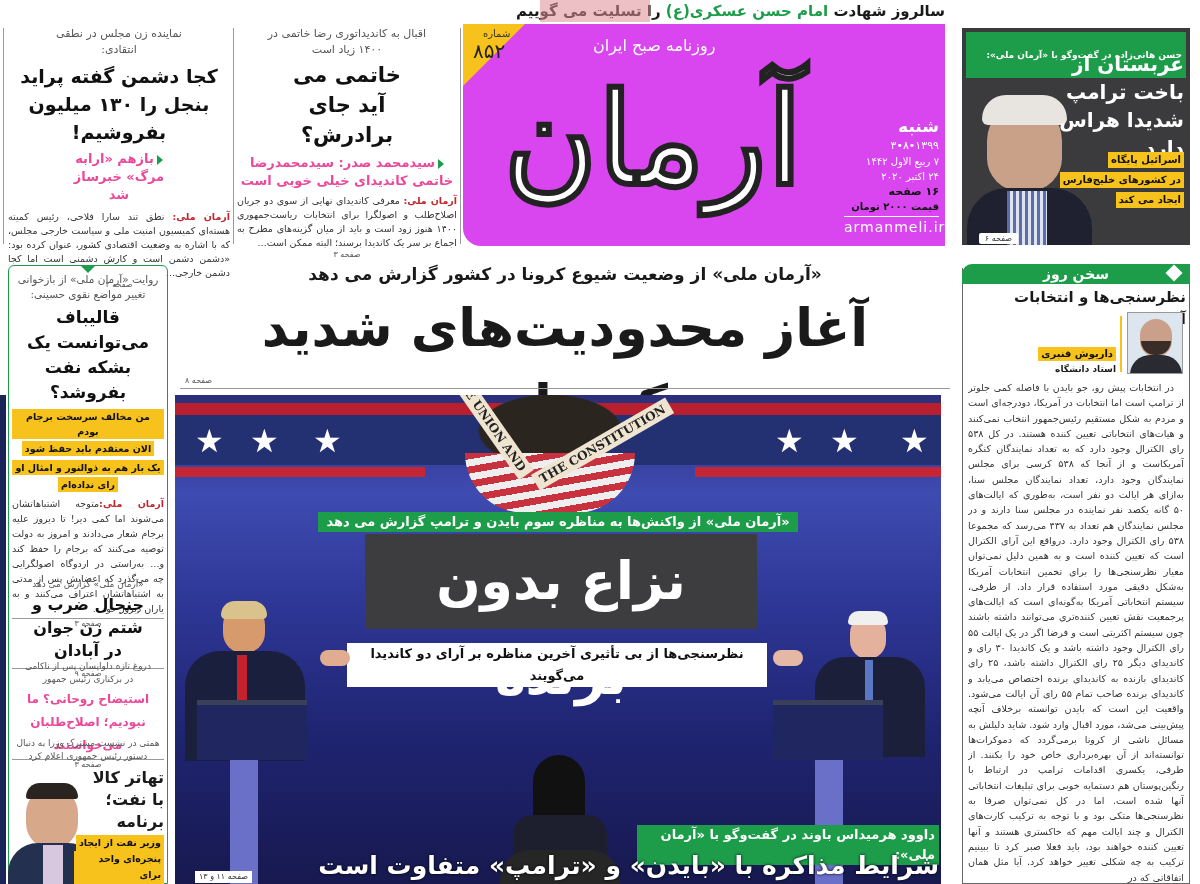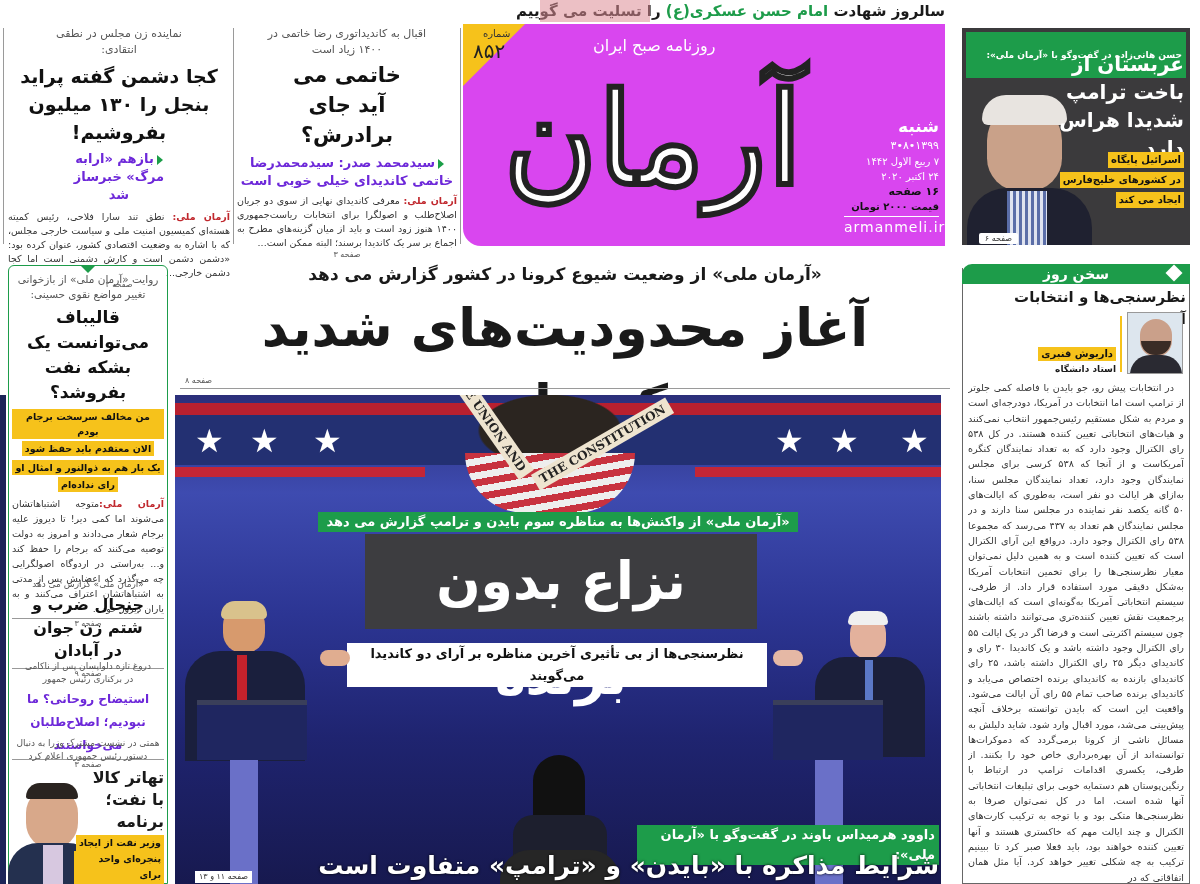--- a/index.html
+++ b/index.html
@@ -4,21 +4,21 @@
 <style>
 *{box-sizing:border-box;margin:0;padding:0}
 body{width:1200px;height:884px;overflow:hidden;background:#fff;font-family:"DejaVu Sans",sans-serif;position:relative;direction:rtl;color:#1a1a1a}
 .abs{position:absolute}
 .c{text-align:center}
 .vline{position:absolute;width:1px;background:#9a9a9a}
 .hline{position:absolute;height:1px;background:#9a9a9a}
 
 .kicker{font-size:11px;color:#555;line-height:16px}
 .bigh{font-weight:bold;font-size:21px;line-height:28px;color:#111}
-.sub{font-size:13px;font-weight:bold;line-height:18px;color:#6d28d9}
+.sub{font-size:13px;font-weight:bold;line-height:18px;color:#ec4899}
 .body{font-size:9.5px;line-height:14px;color:#333;text-align:justify}
 .red{color:#c0272d;font-weight:bold}
 .pg{font-size:8px;color:#555;text-align:center}
 .tri{display:inline-block;width:0;height:0;border-top:5px solid transparent;border-bottom:5px solid transparent;border-left:6px solid #1b9e48;margin-left:3px;vertical-align:middle}
 
 .mast{position:absolute;left:463px;top:24px;width:482px;height:222px;background:#d946ef;border-radius:0 0 0 18px;overflow:hidden}
 .yellow{display:inline-block;background:#f6c21b;color:#111;font-weight:bold;padding:0 3px}
 .greenbar{background:#1d9c4a;color:#fff;font-weight:bold}
 .photo{position:absolute;left:175px;top:395px;width:766px;height:489px;background:linear-gradient(#2b2f7a 0%,#3e4bb0 20%,#2c3593 45%,#1f2470 70%,#17194f 100%);overflow:hidden}
 </style>

